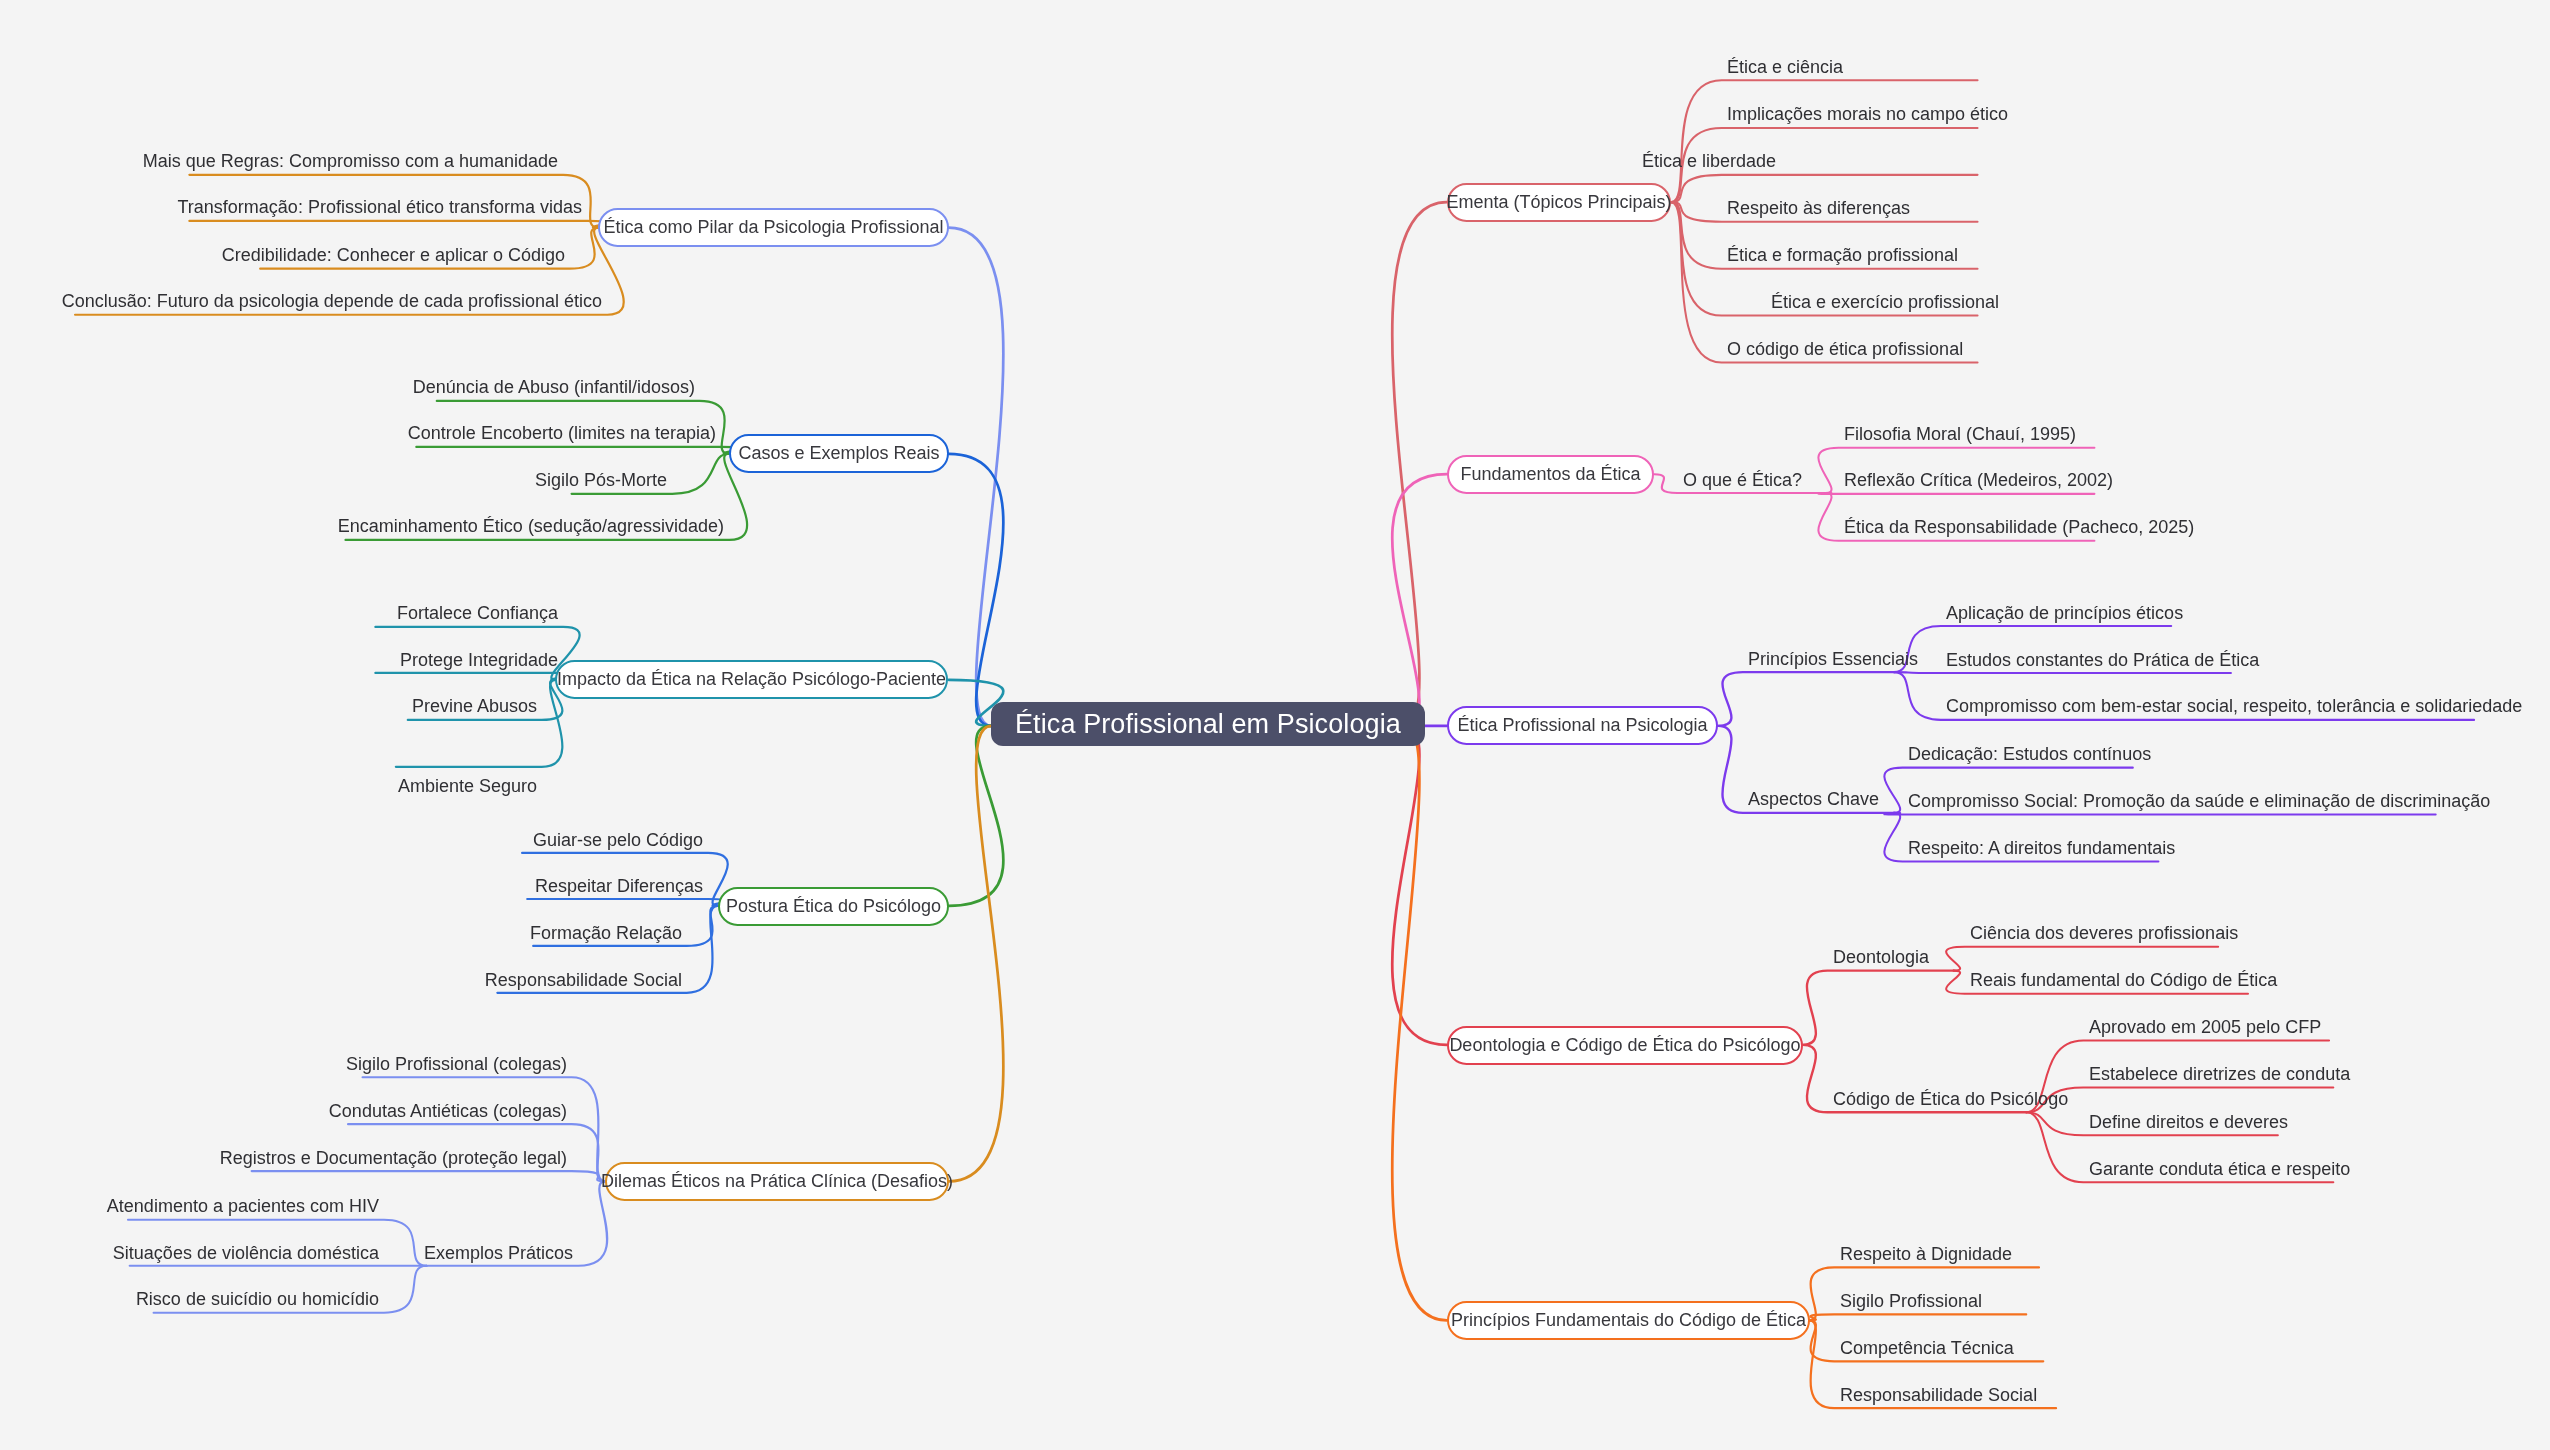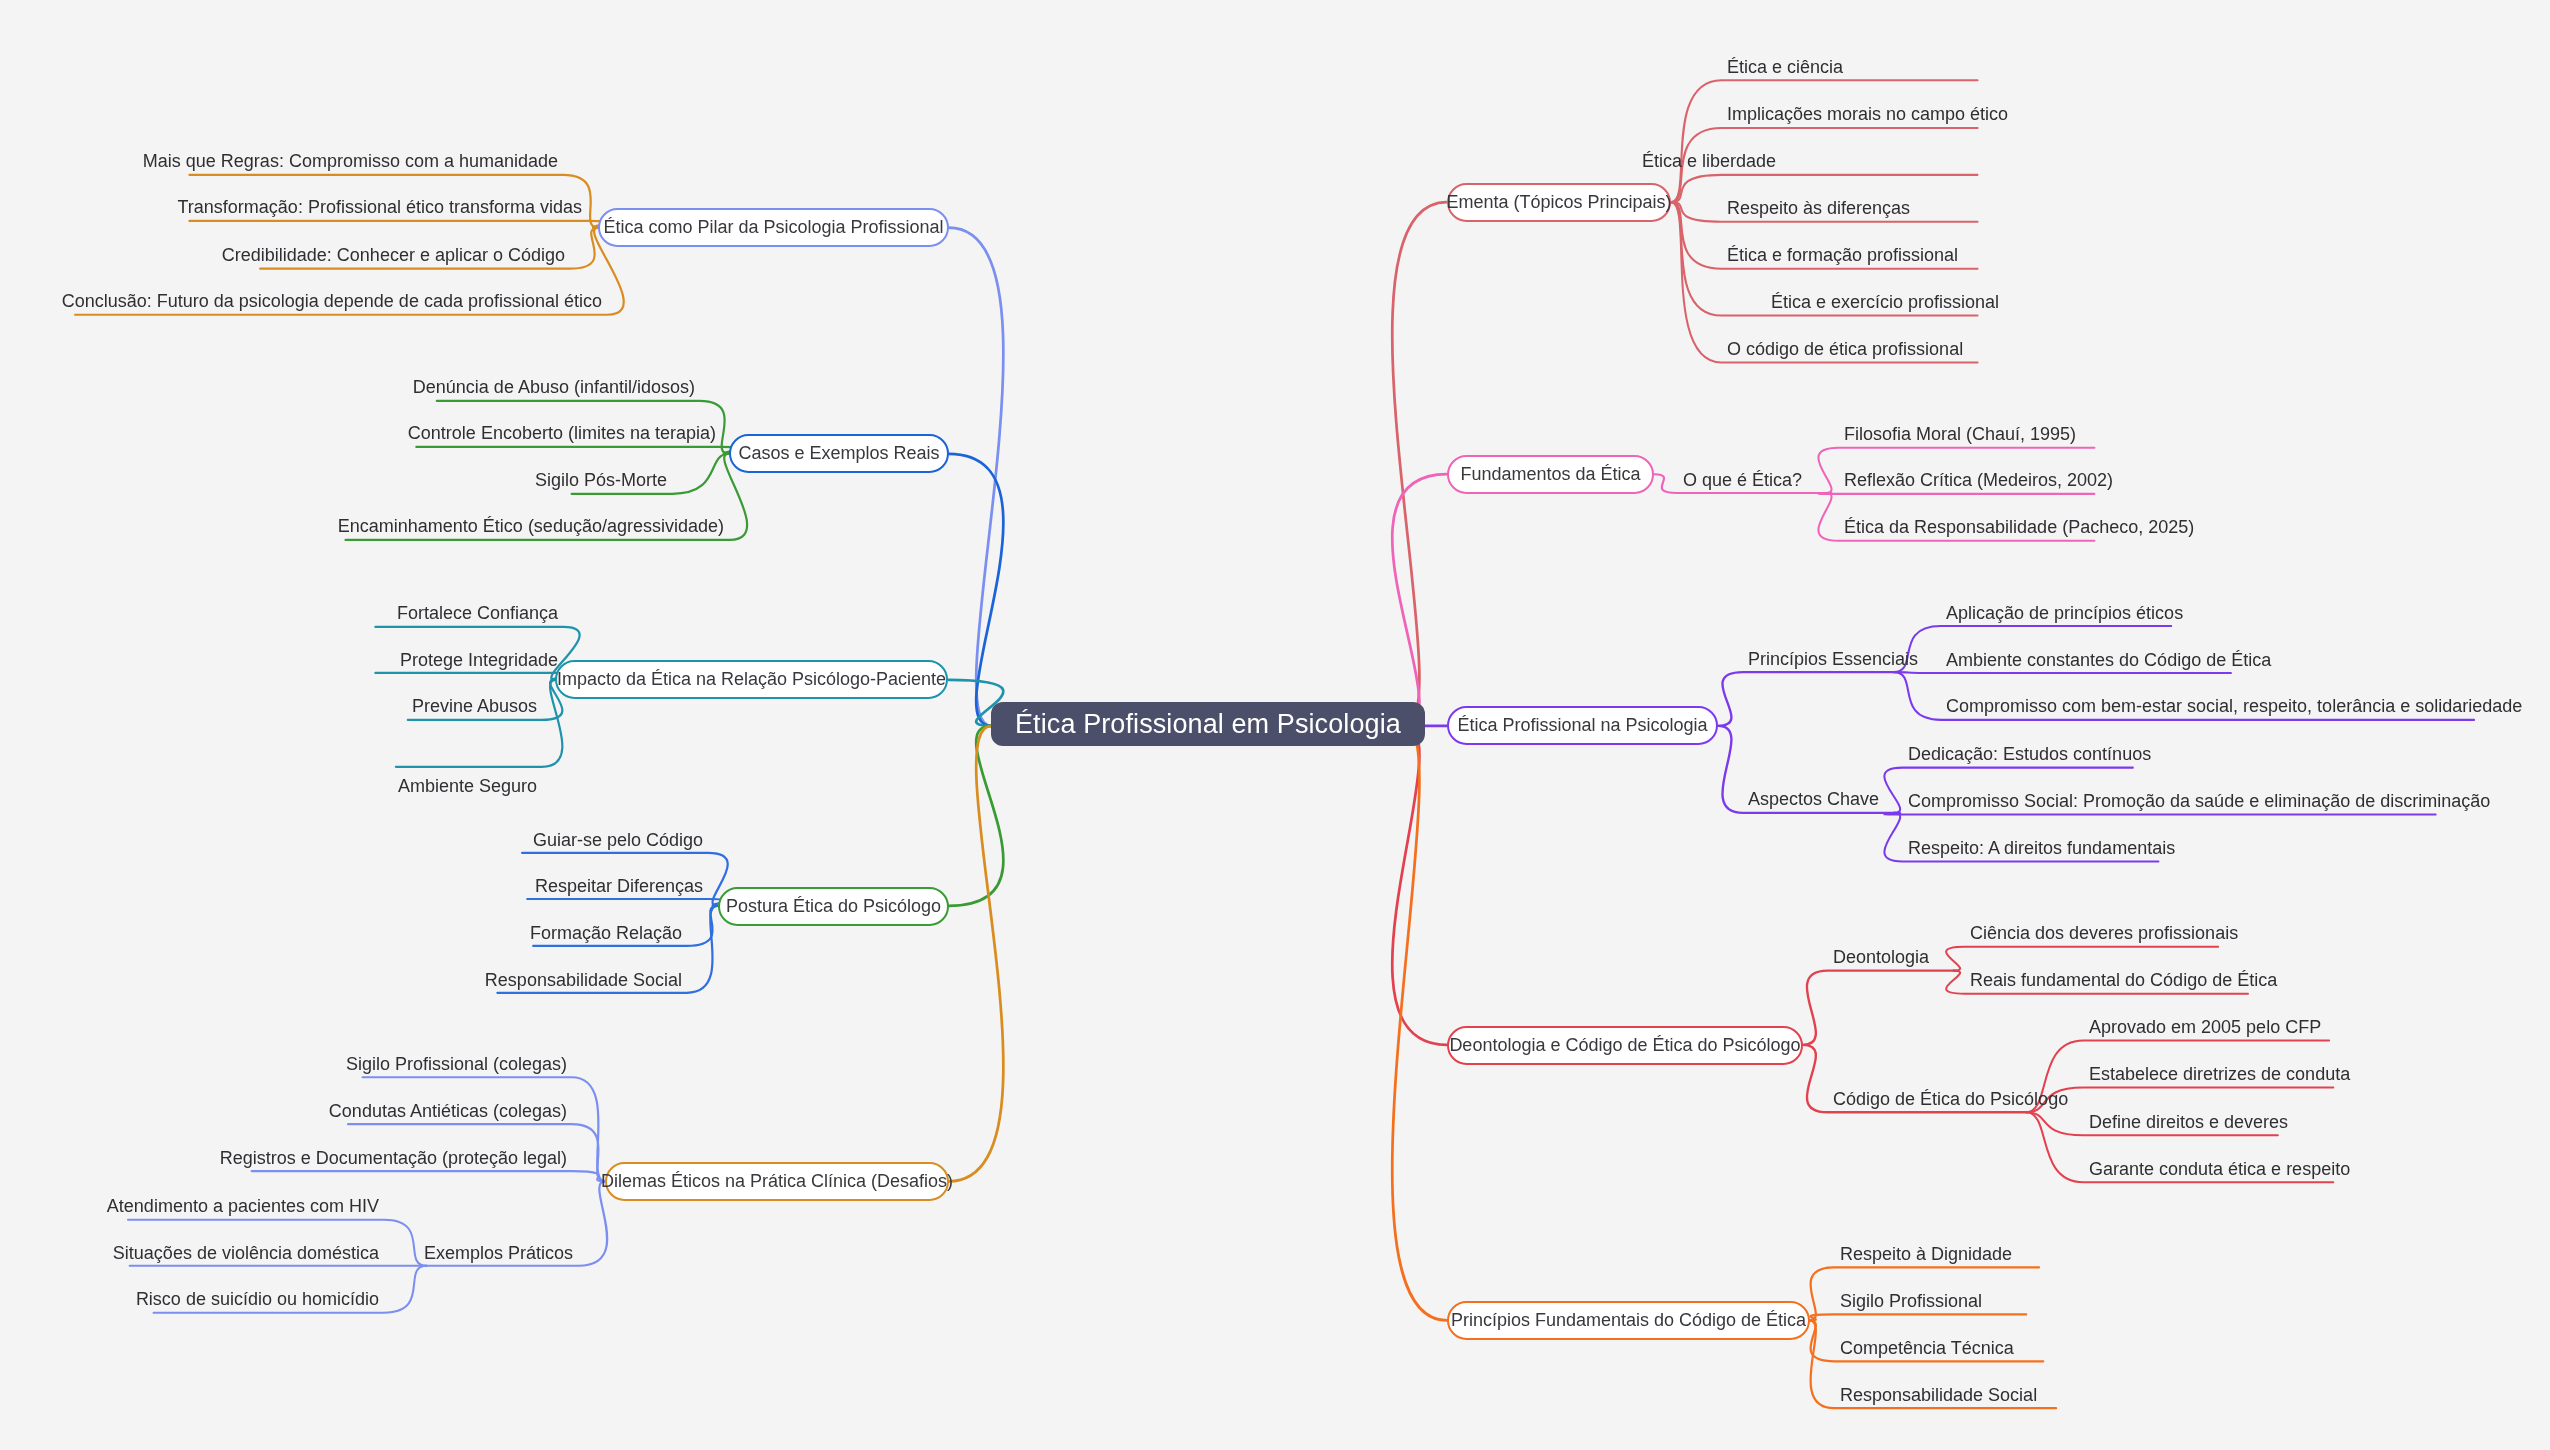--- a/index.html
+++ b/index.html
@@ -106,21 +106,21 @@
       <div class="plain r" style="left: 1727px; top: 208px;">Respeito às diferenças</div>
       <div class="plain r" style="left: 1727px; top: 255px;">Ética e formação profissional</div>
       <div class="plain r" style="left: 1727px; top: 302px; margin-left: 44px;">Ética e exercício profissional</div>
       <div class="plain r" style="left: 1727px; top: 349px;">O código de ética profissional</div>
       <div class="plain r" style="left: 1683px; top: 480px;">O que é Ética?</div>
       <div class="plain r" style="left: 1844px; top: 434px;">Filosofia Moral (Chauí, 1995)</div>
       <div class="plain r" style="left: 1844px; top: 480px;">Reflexão Crítica (Medeiros, 2002)</div>
       <div class="plain r" style="left: 1844px; top: 527px;">Ética da Responsabilidade (Pacheco, 2025)</div>
       <div class="plain r" style="left: 1748px; top: 659px;">Princípios Essenciais</div>
       <div class="plain r" style="left: 1946px; top: 613px;">Aplicação de princípios éticos</div>
-      <div class="plain r" style="left: 1946px; top: 660px;">Ambiente constantes do Código de Ética</div>
+      <div class="plain r" style="left: 1946px; top: 660px;">Estudos constantes do Prática de Ética</div>
       <div class="plain r" style="left: 1946px; top: 706px;">Compromisso com bem-estar social, respeito, tolerância e solidariedade</div>
       <div class="plain r" style="left: 1748px; top: 799px;">Aspectos Chave</div>
       <div class="plain r" style="left: 1908px; top: 754px;">Dedicação: Estudos contínuos</div>
       <div class="plain r" style="left: 1908px; top: 801px;">Compromisso Social: Promoção da saúde e eliminação de discriminação</div>
       <div class="plain r" style="left: 1908px; top: 848px;">Respeito: A direitos fundamentais</div>
       <div class="plain r" style="left: 1833px; top: 957px;">Deontologia</div>
       <div class="plain r" style="left: 1970px; top: 933px;">Ciência dos deveres profissionais</div>
       <div class="plain r" style="left: 1970px; top: 980px;">Reais fundamental do Código de Ética</div>
       <div class="plain r" style="left: 1833px; top: 1099px;">Código de Ética do Psicólogo</div>
       <div class="plain r" style="left: 2089px; top: 1027px;">Aprovado em 2005 pelo CFP</div>

